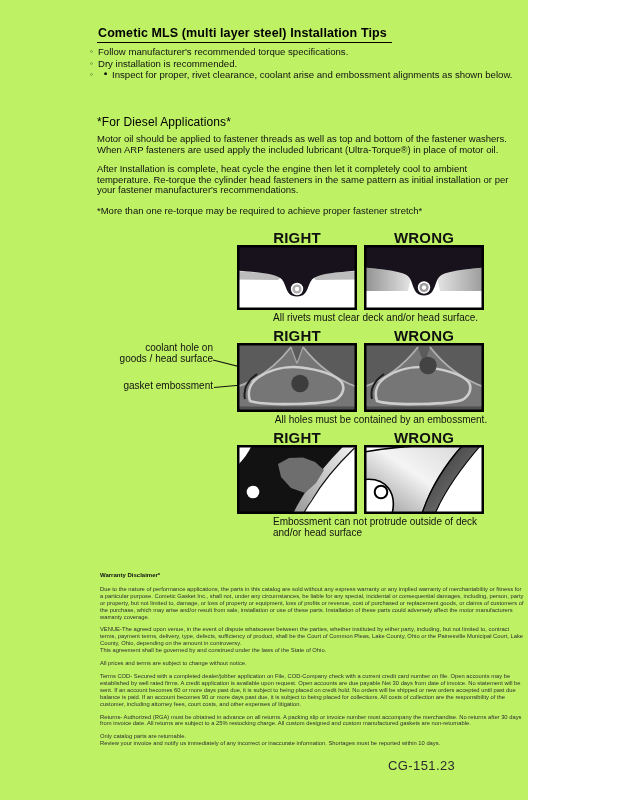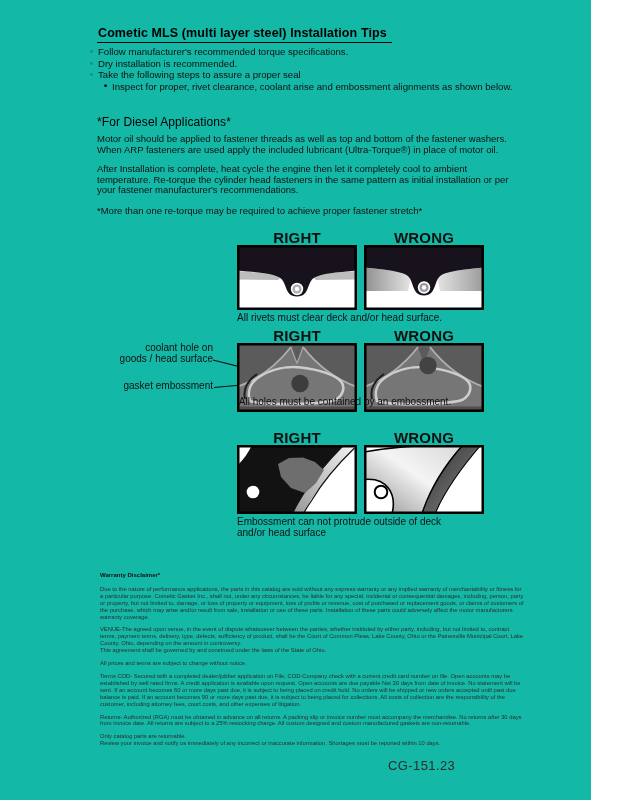--- a/index.html
+++ b/index.html
@@ -1,35 +1,35 @@
 <!DOCTYPE html>
 <html><head>
 <meta charset="utf-8">
 <style>
   html,body{margin:0;padding:0;background:#ffffff;}
-  .page{position:relative;width:591px;height:800px;background:#14b8a6;overflow:hidden;
+  .page{position:relative;width:528px;height:800px;background:#bef264;overflow:hidden;
         font-family:"Liberation Sans","DejaVu Sans",sans-serif;color:#1a1a1a;}
   .abs{position:absolute;}
 
   .title{left:97px;top:26px;font-size:12.5px;font-weight:bold;color:#000;
          border-bottom:1.6px solid #000;padding:0 5px 2px 1px;letter-spacing:.1px;}
 
   .bullets{left:90px;top:46px;width:440px;font-size:9.6px;line-height:11.7px;color:#111;}
   .b-row{position:relative;padding-left:8px;}
   .b-row.sub{padding-left:22px;}
   .b-mark{position:absolute;left:0;top:0;font-size:8px;line-height:11.7px;}
   .b-row.sub .b-mark{left:14px;font-size:9px;}
 
   .h2{left:97px;top:115px;font-size:12px;font-weight:normal;color:#000;letter-spacing:.1px;}
   .para{left:97px;width:420px;font-size:9.5px;line-height:10.6px;color:#111;}
   .p1{top:134px;} .p2{top:164px;} .p3{top:206px;}
 
   .dg-label{width:120px;text-align:center;font-size:15px;font-weight:600;color:#101010;letter-spacing:.2px;}
   .panel{line-height:0;}
-  .caption{font-size:10px;color:#111;line-height:11px;}
+  .caption{font-size:10px;color:#111;line-height:11px;margin-left:36px;}
 
   .callouts{left:95px;width:118px;text-align:right;font-size:10px;line-height:10.5px;color:#111;}
   .co-1{top:343px;} .co-2{top:381px;}
 
   .legal{left:100px;top:572px;width:424px;font-size:5.8px;line-height:6.9px;color:#2e2e2e;}
   .legal p{margin:0 0 6px 0;}
   .legal p.tight{margin-bottom:0;}
   .legal .lg-head{font-weight:bold;margin-bottom:7px;font-size:6px;color:#111;}
 
   .code{left:388px;top:758px;font-size:13px;color:#2b2b2b;letter-spacing:.4px;}
@@ -45,21 +45,20 @@
     <div class="b-row">
       <span class="b-mark">◦</span>
       <span>Follow manufacturer's recommended torque specifications.</span>
     </div>
     <div class="b-row">
       <span class="b-mark">◦</span>
       <span>Dry installation is recommended.</span>
     </div>
     <div class="b-row">
       <span class="b-mark">◦</span>
-      <span>Take the following steps to assure a proper seal</span>
     </div>
     <div class="b-row sub">
       <span class="b-mark">•</span>
     </div>
     <div class="b-row sub">
       <span class="b-mark">•</span>
       <span>Inspect for proper, rivet clearance, coolant arise and embossment alignments as shown below.</span>
     </div>
   </div>
 
@@ -146,21 +145,21 @@
       <path d="M0,44 C22,36 40,22 54,4" stroke="#b0b0b0" stroke-width="1.8" fill="none"></path>
       <path d="M120,44 C98,36 80,22 66,4" stroke="#b0b0b0" stroke-width="1.8" fill="none"></path>
       <path d="M13,58 C10,49 13,40 22,34 C34,26 50,23 64,24.5 C82,26.5 99,32 104.5,39 C108,44 106.5,52 99,56.5 C88,61.5 28,63 13,58 Z" stroke="#cdcdcd" stroke-width="2.6" fill="none" stroke-linejoin="round"></path>
       <path d="M8,56 C6,47 10,38 20,31" stroke="#1e1e1e" stroke-width="2" fill="none"></path>
       <circle cx="64" cy="22.5" r="8.7" fill="#434343"></circle>
       <rect x="0" y="63.5" width="120" height="5.5" fill="#4f4f4f"></rect>
       <rect x="1.25" y="1.25" width="117.5" height="66.5" fill="none" stroke="#000" stroke-width="2.5"></rect>
     </svg>
   </div>
 
-  <div class="abs caption" style="left:222px;top:396px;width:246px;text-align:center;">All holes must be contained by an embossment.</div>
+  <div class="abs caption" style="left:222px;top:414px;width:246px;text-align:center;">All holes must be contained by an embossment.</div>
 
   <div class="abs dg-label" style="left:237px;top:429px;">RIGHT</div>
   <div class="abs dg-label" style="left:364px;top:429px;">WRONG</div>
 
   <div class="abs panel" style="left:237px;top:445px;">
     <svg width="120" height="69" viewBox="0 0 120 69">
       <defs>
         <linearGradient id="g3r" x1="1" y1="0" x2="0" y2="1">
           <stop offset="0" stop-color="#efefef"></stop>
             <stop offset="1" stop-color="#9b9b9b"></stop>

